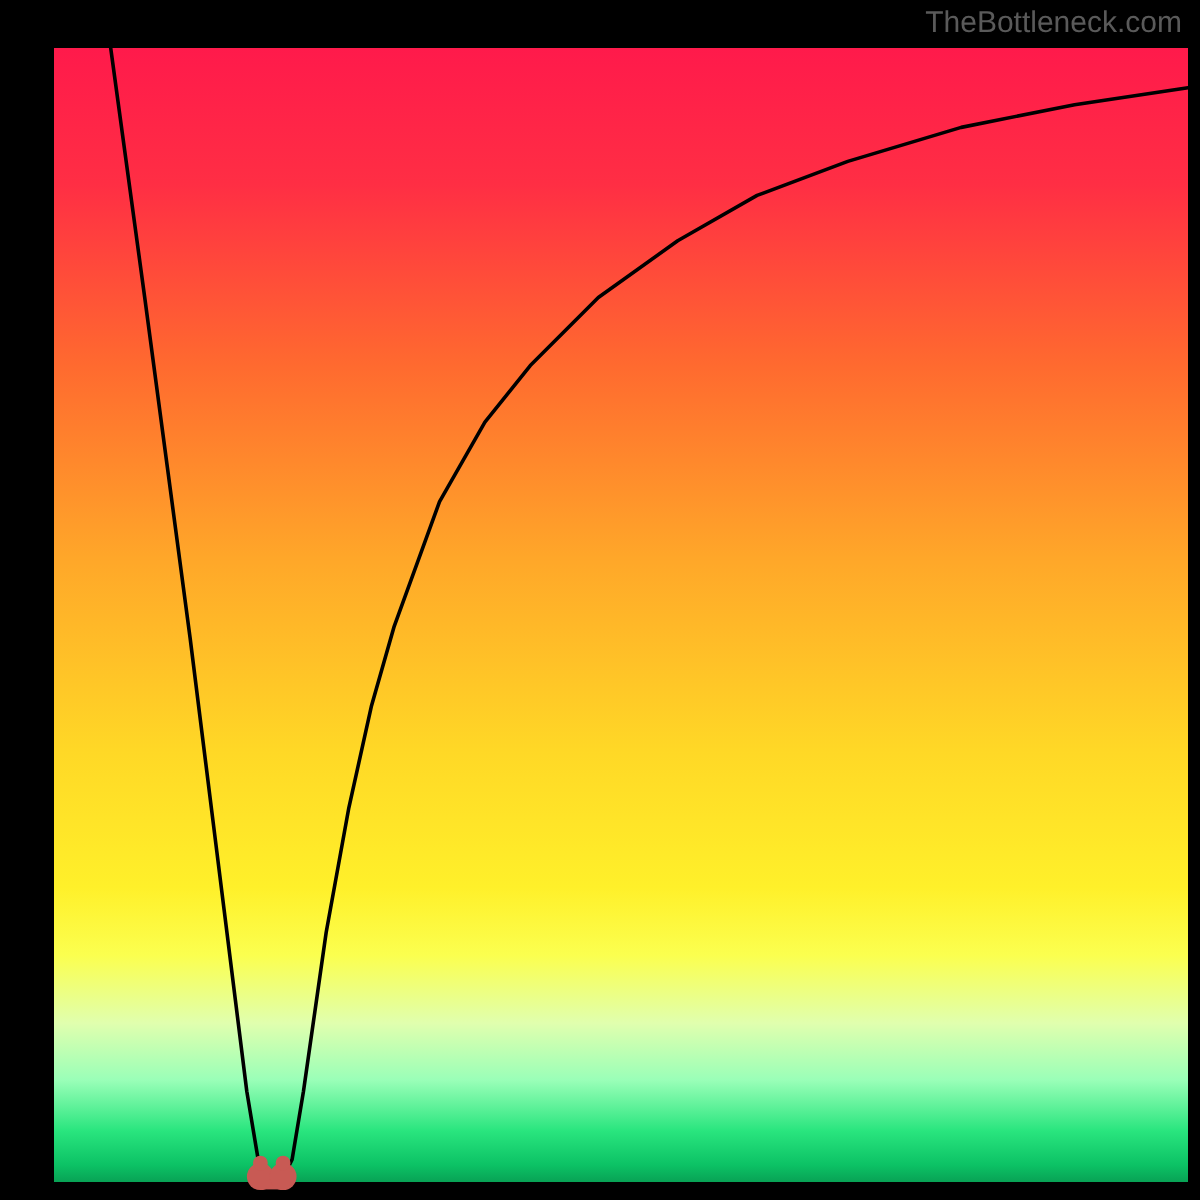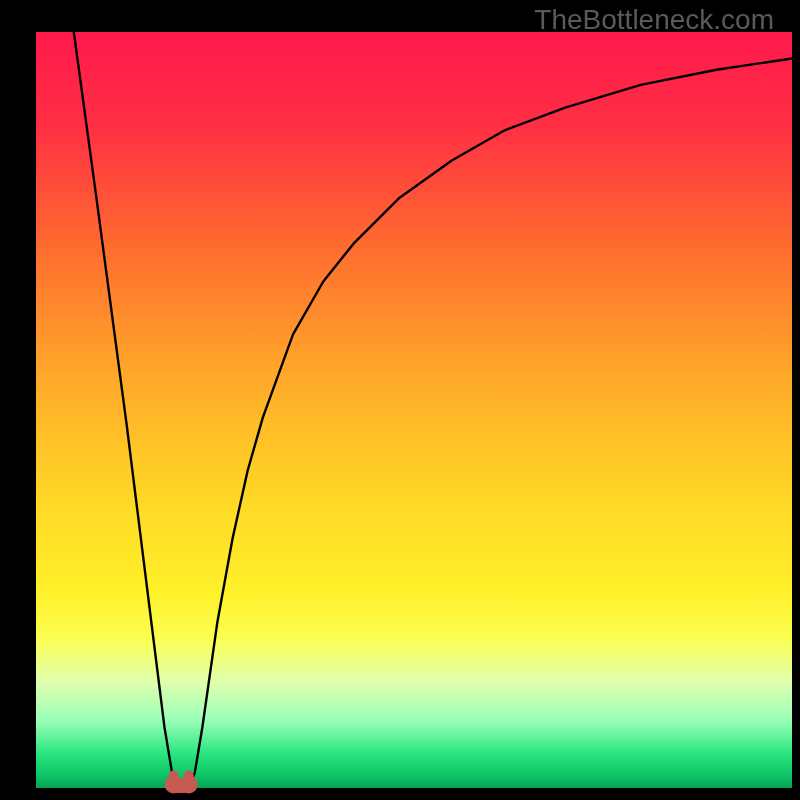--- a/index.html
+++ b/index.html
@@ -15,23 +15,23 @@
   .chart-container {
     position: absolute;
     left: 0;
     top: 0;
     width: 800px;
     height: 800px;
   }
   .watermark {
     position: absolute;
     top: 4px;
-    right: 26px;
+    right: 12px;
     color: #5a5a5a;
-    font-size: 28px;
+    font-size: 20px;
     font-weight: 500;
     font-family: Arial, sans-serif;
     z-index: 5;
   }
   svg {
     display: block;
   }
 </style>
 </head>
 <body>

